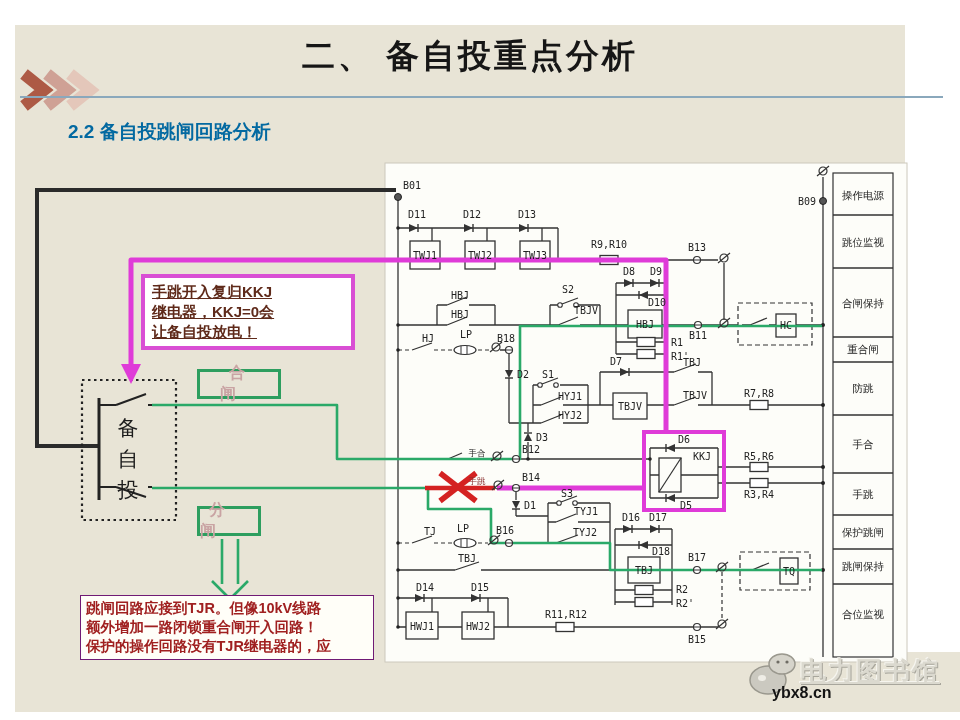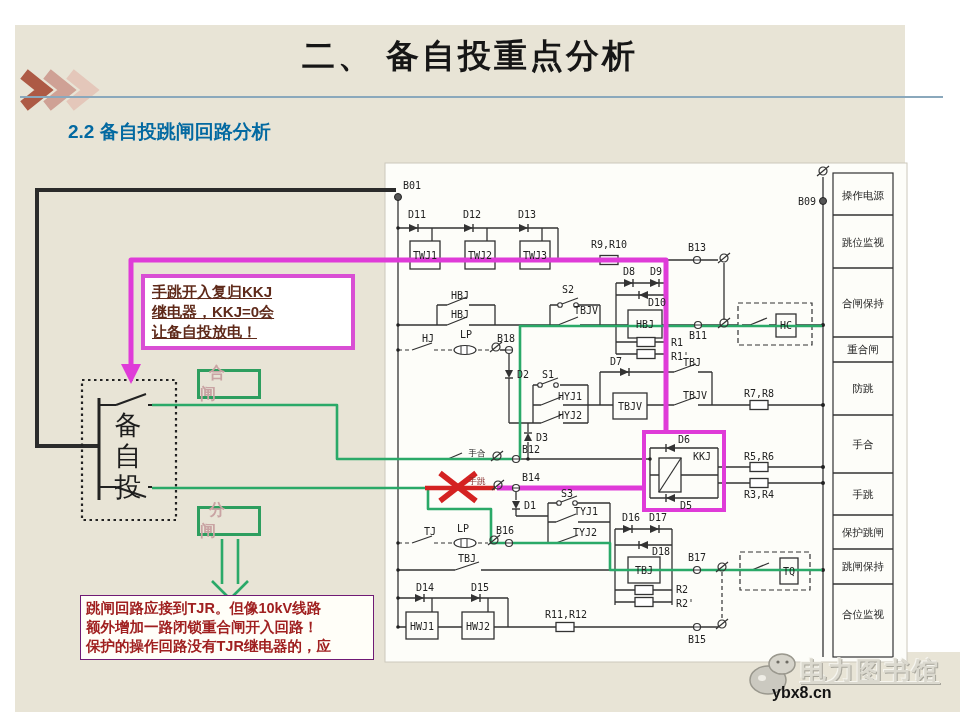--- a/index.html
+++ b/index.html
@@ -9,24 +9,24 @@
   .bg2{position:absolute;left:905px;top:652px;width:55px;height:60px;background:#e8e4d6;}
   .abs{position:absolute;}
   .title{left:130px;top:34px;width:680px;text-align:center;font-size:33px;font-weight:bold;
          color:#161616;letter-spacing:3px;font-family:"Liberation Sans",sans-serif;}
   .subtitle{left:68px;top:119px;font-size:19px;font-weight:bold;color:#0369a1;}
   .pinkbox{left:141px;top:274px;width:192px;background:#fff;border:4px solid #d94fd4;
            padding:4px 7px;font-size:15px;line-height:1.33;font-weight:bold;color:#5f2a1a;text-decoration:underline;}
   .greenlbl{width:58px;height:24px;border:3px solid #2d9e5f;color:#c9a3a3;font-size:16px;
             font-weight:bold;display:flex;align-items:center;justify-content:center;
             letter-spacing:9px;text-indent:9px;background:rgba(255,255,255,0.0);}
-  .closelbl{left:197px;top:369px;}
+  .closelbl{left:197px;top:369px;padding-left:20px;}
   .openlbl{left:197px;top:506px;}
-  .devlbl{left:112px;top:412px;width:32px;font-size:27px;line-height:31px;color:#1c1c1c;
-          word-break:break-all;font-family:Liberation Mono, monospace;text-align:center;}
+  .devlbl{left:112px;top:412px;width:32px;font-size:21px;line-height:31px;color:#1c1c1c;
+          word-break:break-all;font-family:Liberation Sans, sans-serif;text-align:center;}
   .warnbox{left:80px;top:595px;width:282px;background:#fffef8;border:1px solid #701a75;
            padding:3px 5px;font-size:14.5px;line-height:1.32;font-weight:bold;color:#a02020;}
   .wm{left:742px;top:646px;width:215px;height:66px;}
   .wm-brand{position:absolute;left:58px;top:8px;font-size:26px;font-weight:bold;color:#dbd9cf;
             letter-spacing:2px;text-shadow:1px 1px 0 #a8a69c,-1px -1px 0 #f6f5ef;text-decoration:underline;}
   .wm-site{position:absolute;left:30px;top:38px;font-size:16px;font-weight:bold;color:#141414;}
   
   .w{stroke:#333;stroke-width:1.3;fill:none;}
   .w2{stroke:#2b2b2b;stroke-width:4;fill:none;}
   .dash{stroke:#333;stroke-width:1.2;fill:none;stroke-dasharray:4 3;}

